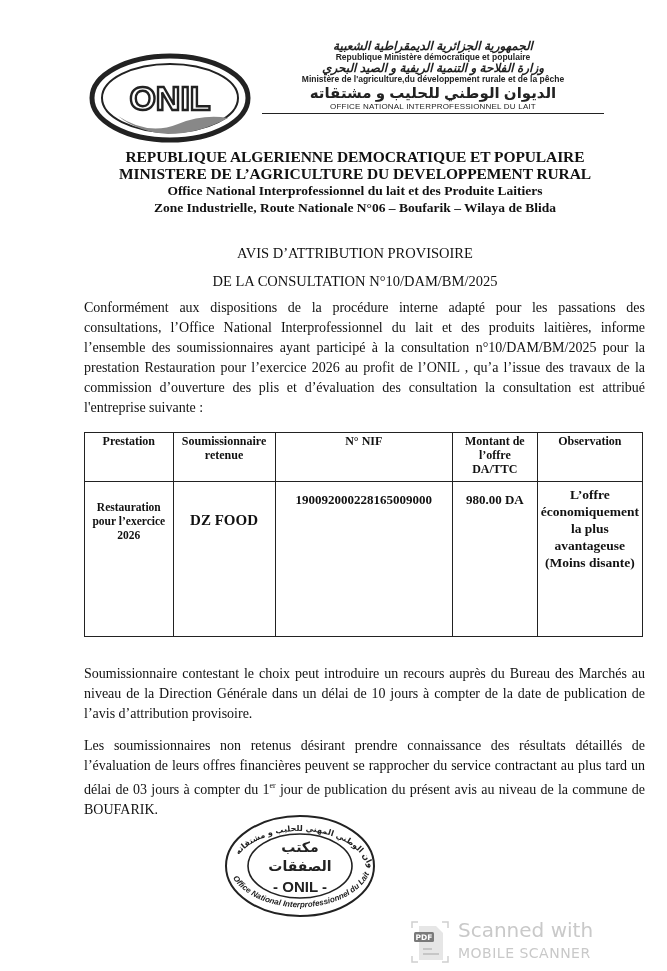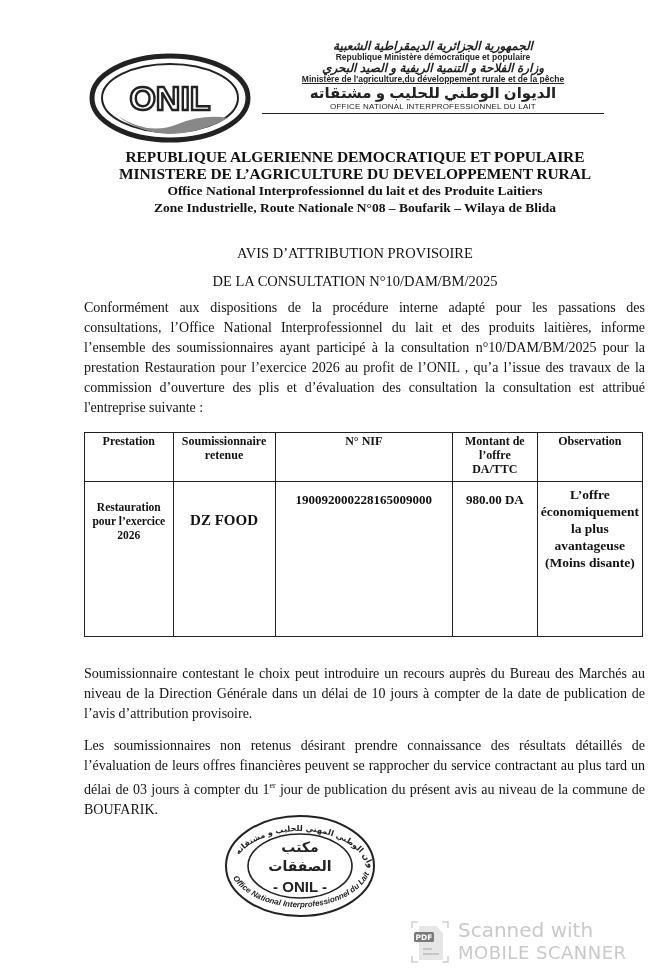--- a/index.html
+++ b/index.html
@@ -23,49 +23,49 @@
   table.award th,table.award td{border:1.5px solid #222;vertical-align:top;text-align:center;padding:1px 3px;}
   table.award th{font-size:12px;line-height:14px;height:46px;margin-left:32px;}
   table.award td{font-size:13px;line-height:16px;padding-top:10px;}
   td.c1{font-size:11.5px !important;line-height:14px !important;padding-top:18px !important;}
   td.c2{font-size:15px !important;padding-top:30px !important;}
   td.c5{font-size:13.5px !important;line-height:17px !important;padding-top:4px !important;}
   .stamp{left:222px;top:812px;width:155px;height:108px;}
   .watermark{left:406px;top:890px;width:250px;height:50px;margin-top:28px;}
   .wm-text{position:absolute;left:52px;top:0;font-family:"DejaVu Sans",sans-serif;color:#c9c9c9;}
   .wm-l1{font-size:20px;line-height:24px;}
-  .wm-l2{font-size:18px;line-height:22px;letter-spacing:0.5px;}
+  .wm-l2{font-size:14px;line-height:22px;letter-spacing:0.5px;}
 </style>
 </head>
 <body>
 
 <div class="abs logo">
   <svg width="170" height="92" viewBox="0 0 170 92">
     <ellipse cx="82" cy="46" rx="78" ry="42" fill="none" stroke="#222" stroke-width="5"></ellipse>
     <ellipse cx="82" cy="46" rx="68" ry="34" fill="none" stroke="#222" stroke-width="2"></ellipse>
     <path d="M30 64 Q60 84 90 72 Q115 62 140 66 Q110 82 80 82 Q50 80 30 64Z" fill="#888"></path>
     <text x="82" y="58" text-anchor="middle" font-family="Liberation Sans, sans-serif" font-weight="bold" font-size="34" fill="#fff" stroke="#222" stroke-width="2.4">ONIL</text>
   </svg>
 </div>
 
 <div class="abs hdr-block">
   <div class="ar">الجمهورية الجزائرية الديمقراطية الشعبية</div>
   <div class="fr">Republique Ministère démocratique et populaire</div>
   <div class="ar">وزارة الفلاحة و التنمية الريفية و الصيد البحري</div>
-  <div class="fr" style="text-decoration:underline;">Ministère de l'agriculture,du développement rurale et de la pêche</div>
+  <div class="fr" style="">Ministère de l'agriculture,du développement rurale et de la pêche</div>
   <div class="ar-big">الديوان الوطني للحليب و مشتقاته</div>
   <div class="fr-small">OFFICE NATIONAL INTERPROFESSIONNEL DU LAIT</div>
   <div class="rule"></div>
 </div>
 
 <div class="abs title-block">
   <div class="t1">REPUBLIQUE ALGERIENNE DEMOCRATIQUE ET POPULAIRE</div>
   <div class="t1">MINISTERE DE L’AGRICULTURE DU DEVELOPPEMENT RURAL</div>
   <div class="t2">Office National Interprofessionnel du lait et des Produite Laitiers</div>
-  <div class="t2">Zone Industrielle, Route Nationale N°08 – Boufarik – Wilaya de Blida</div>
+  <div class="t2">Zone Industrielle, Route Nationale N°06 – Boufarik – Wilaya de Blida</div>
 </div>
 
 <div class="abs avis" style="top:245px;">AVIS D’ATTRIBUTION PROVISOIRE</div>
 <div class="abs avis" style="top:273px;">DE LA CONSULTATION N°10/DAM/BM/2025</div>
 
 <div class="abs para" style="top:298px;">Conformément aux dispositions de la procédure interne adapté pour les passations des consultations, l’Office National Interprofessionnel du lait et des produits laitières, informe l’ensemble des soumissionnaires ayant participé à la consultation n°10/DAM/BM/2025 pour la prestation  Restauration pour l’exercice 2026 au profit de l’ONIL , qu’a l’issue des travaux de la commission d’ouverture des plis et d’évaluation des consultation la consultation est attribué l'entreprise suivante :</div>
 
 <table class="award">
   <colgroup>
     <col style="width:92px">

